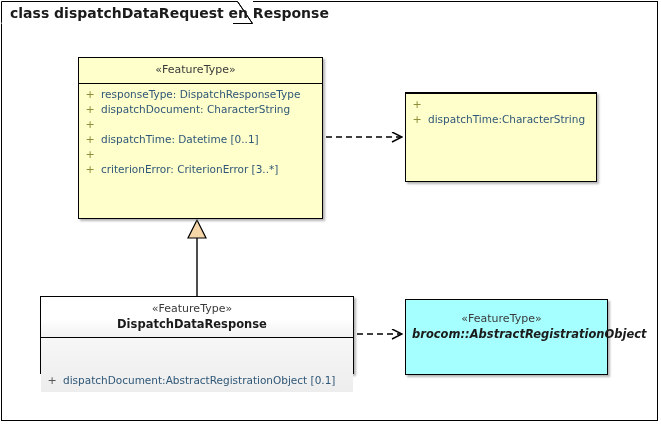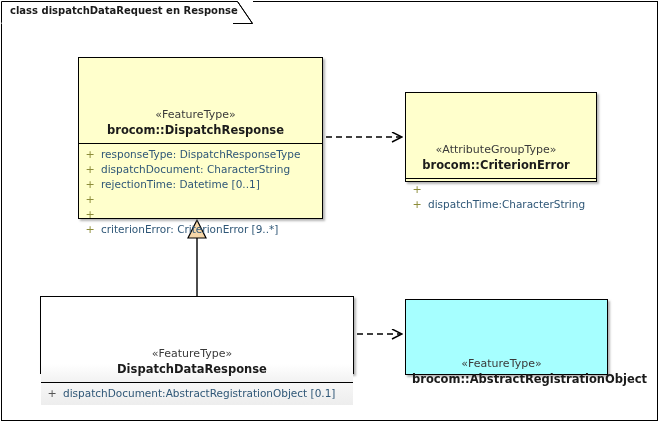--- a/index.html
+++ b/index.html
@@ -47,53 +47,53 @@
     height: 22px;
     background: #ffffff;
   }
   .title-tab svg {
     display: block;
   }
   .title-tab-label {
     position: absolute;
     left: 9px;
     top: 4px;
-    font-size: 10px;
+    font-size: 14px;
     font-weight: bold;
     color: #1b1b1b;
     white-space: nowrap;
     letter-spacing: 0px;
   }
 
   
   .uml-class {
     position: absolute;
     box-sizing: border-box;
     border: 1px solid #000000;
     background: #ffffcc;
     box-shadow: 2px 2px 2px rgba(120,120,120,0.55);
   }
   .uml-header {
     padding: 5px 16px 5px 6px;
     text-align: center;
     line-height: 1.32;
-    margin-top: 45px;
   }
   .stereotype {
     font-size: 11px;
     color: #3a3a3a;
     white-space: nowrap;
   }
   .class-name {
     font-size: 11.5px;
     font-weight: bold;
     color: #1b1b1b;
     white-space: nowrap;
   }
   .class-name.abstract {
+    font-style: italic;
   }
   .uml-divider {
     height: 1px;
     background: #000000;
     width: 100%;
   }
   .uml-attrs {
     padding: 3px 0 4px 0;
   }
   .attr-row {
@@ -141,21 +141,21 @@
     height: 78px;
     background: #ffffff;
   }
   #class-dispatch-data-response .uml-header {
     background: linear-gradient(to bottom, #ffffff 0%, #ffffff 55%, #f2f2f2 100%);
   }
   #class-dispatch-data-response .uml-attrs {
     background: linear-gradient(to bottom, #f7f7f7 0%, #ededed 100%);
   }
   #class-dispatch-data-response .attr-vis { color: #555555; }
-  #class-dispatch-data-response .attr-text { color: #2f5777; }
+  #class-dispatch-data-response .attr-text { color: #2f5777; margin-top: 32px; }
 
   #class-abstract-registration-object {
     left: 405px;
     top: 299px;
     width: 203px;
     height: 76px;
     background: #a6ffff;
   }
   #class-abstract-registration-object .uml-header {
     padding-top: 12px;
@@ -208,54 +208,49 @@
 
      AbstractRegistrationObject --&gt;
     <g>
       <line x1="357" y1="334" x2="401" y2="334" stroke="#000000" stroke-width="1.3" stroke-dasharray="6,4" marker-end="url(#open-arrow)"></line>
     </g>
   </svg>
 
   <div class="uml-class yellow" id="class-dispatch-response">
     <div class="uml-header">
       <div class="stereotype">«FeatureType»</div>
-      <div class="class-name">brocom::DispatchResponse</div>
     </div>
     <div class="uml-divider"></div>
     <div class="uml-attrs">
       <div class="attr-row">
         <span class="attr-vis">+</span>
         <span class="attr-text">responseType: DispatchResponseType</span>
       </div>
       <div class="attr-row">
         <span class="attr-vis">+</span>
         <span class="attr-text">dispatchDocument: CharacterString</span>
       </div>
       <div class="attr-row">
         <span class="attr-vis">+</span>
-        <span class="attr-text">rejectionTime: Datetime [0..1]</span>
-      </div>
-      <div class="attr-row">
-        <span class="attr-vis">+</span>
-      </div>
-      <div class="attr-row">
-        <span class="attr-vis">+</span>
-      </div>
-      <div class="attr-row">
-        <span class="attr-vis">+</span>
-        <span class="attr-text">criterionError: CriterionError [9..*]</span>
+      </div>
+      <div class="attr-row">
+        <span class="attr-vis">+</span>
+        <span class="attr-text">dispatchTime: Datetime [0..1]</span>
+      </div>
+      <div class="attr-row">
+        <span class="attr-vis">+</span>
+      </div>
+      <div class="attr-row">
+        <span class="attr-vis">+</span>
+        <span class="attr-text">criterionError: CriterionError [3..*]</span>
       </div>
     </div>
   </div>
 
   <div class="uml-class yellow" id="class-criterion-error">
-    <div class="uml-header">
-      <div class="stereotype">«AttributeGroupType»</div>
-      <div class="class-name">brocom::CriterionError</div>
-    </div>
     <div class="uml-divider"></div>
     <div class="uml-attrs">
       <div class="attr-row">
         <span class="attr-vis">+</span>
       </div>
       <div class="attr-row">
         <span class="attr-vis">+</span>
         <span class="attr-text">dispatchTime:CharacterString</span>
       </div>
     </div>

